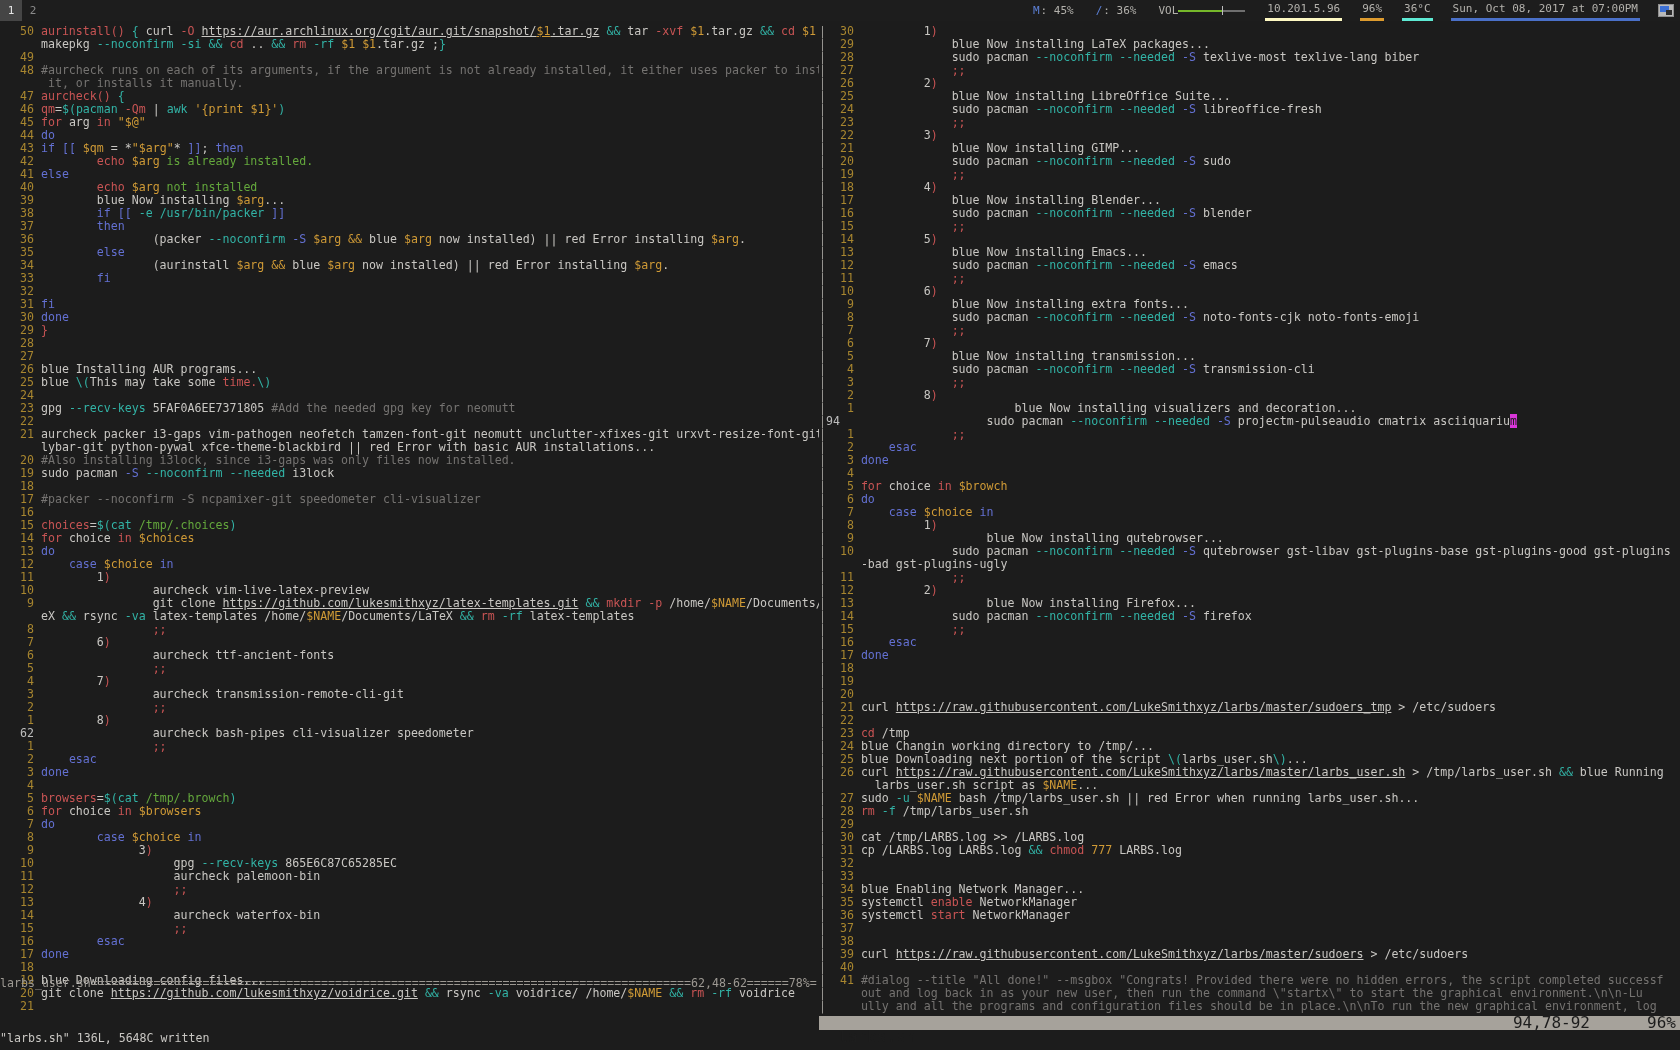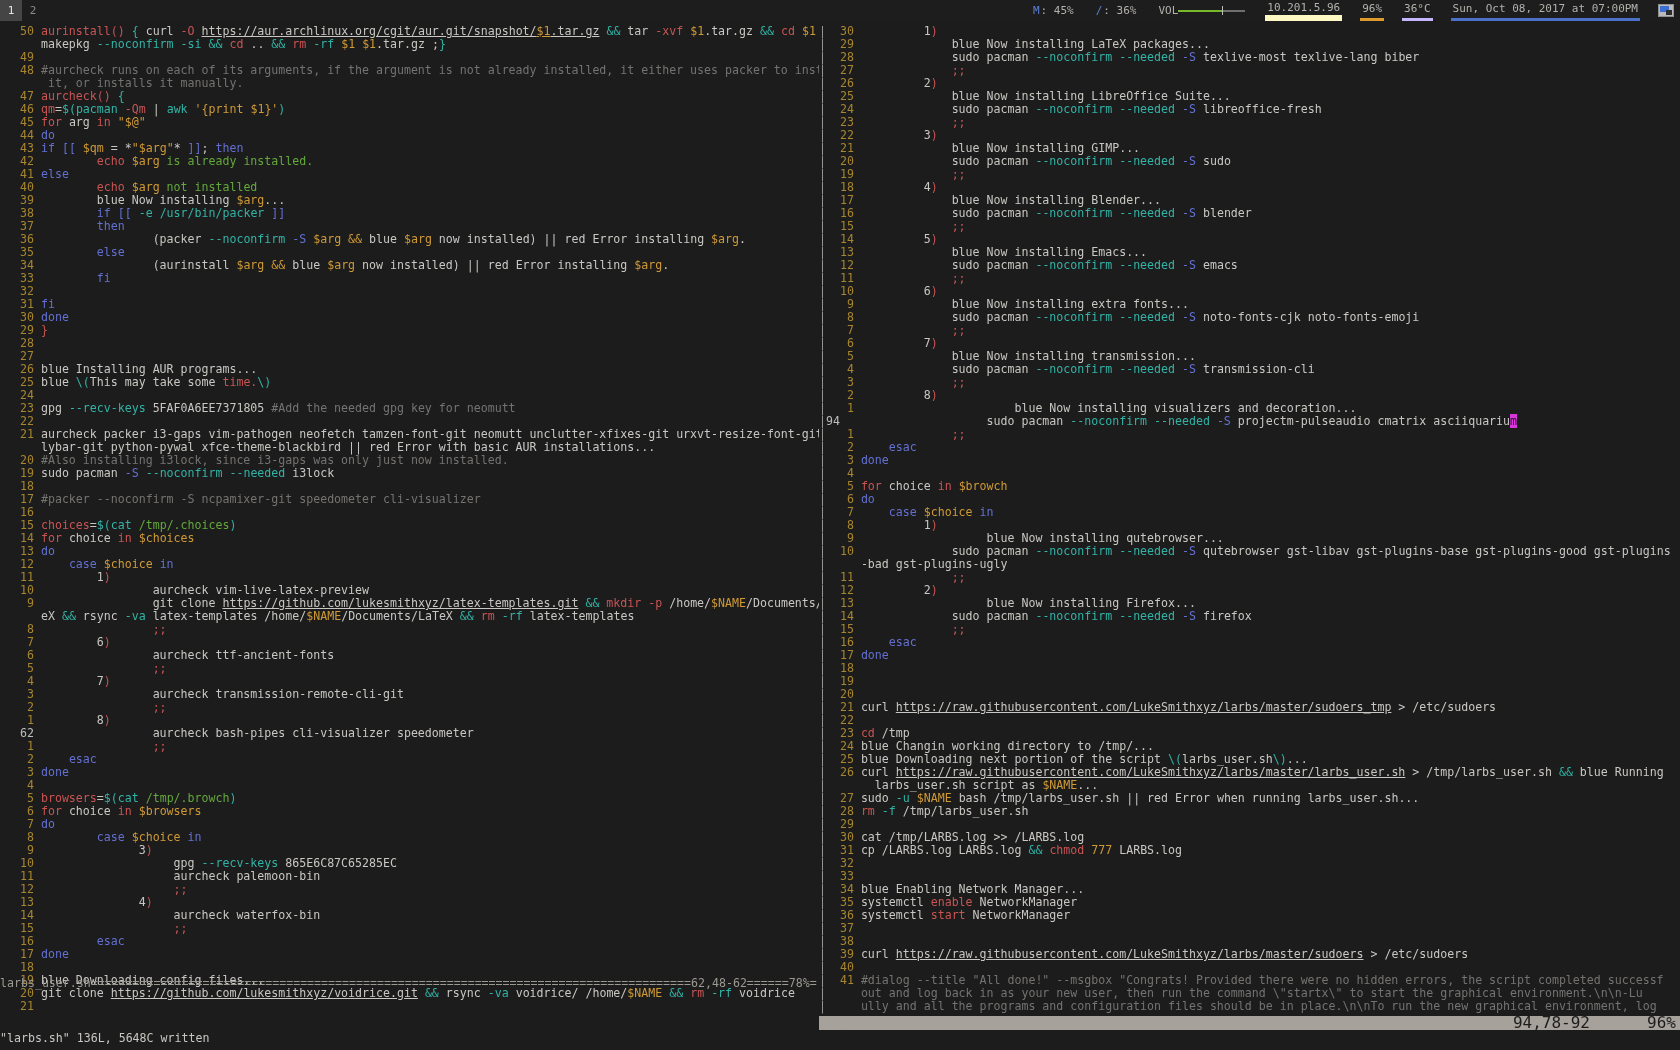--- a/index.html
+++ b/index.html
@@ -15,23 +15,23 @@
 
   
   .topbar{position:absolute;left:0;top:0;width:1680px;height:21px;background:var(--barbg);
           display:flex;align-items:stretch;font-size:11px;color:var(--barfg);}
   .ws{width:22px;text-align:center;line-height:21px;}
   .ws.active{background:#454545;color:#e6e6e6;}
   .ws.other{color:#8a8a8a;}
   .bar-right{margin-left:auto;display:flex;align-items:stretch;gap:18px;padding-right:6px;}
   .blk{display:flex;align-items:center;line-height:18px;height:21px;padding:0 2px;}
   .blk .lbl{color:var(--accent);margin-right:1px;}
-  .blk.u-green{border-bottom:6px solid #fef9c3;}
+  .blk.u-green{border-bottom:3px solid #fef9c3;}
   .blk.u-orange{border-bottom:3px solid #dd9b2e;}
-  .blk.u-red{border-bottom:3px solid #c4b5fd;}
+  .blk.u-red{border-bottom:3px solid #5eead4;}
   .blk.u-blue{border-bottom:3px solid #4a70c8;}
   .vol{display:flex;align-items:center;}
   .vol-line-on{width:44px;height:2px;background:#76b82a;}
   .vol-handle{width:1px;height:9px;background:#bdbdbd;}
   .vol-line-off{width:22px;height:2px;background:#6f6f6f;}
   .tray{width:16px;height:13px;border:1px solid #8f8f8f;background:#b9b9b9;
         position:relative;align-self:center;}
   .tray .scr{position:absolute;left:1px;top:1px;width:9px;height:6px;background:#3b6fd4;}
   .tray .nub{position:absolute;right:1px;bottom:1px;width:6px;height:5px;background:#2b2b2b;}
 
@@ -132,21 +132,21 @@
     <div class="row"><span class="lnum">29 </span><span class="s-rd">}</span></div>
     <div class="row"><span class="lnum">28 </span></div>
     <div class="row"><span class="lnum">27 </span></div>
     <div class="row"><span class="lnum">26 </span><span class="s-fg">blue Installing AUR programs...</span></div>
     <div class="row"><span class="lnum">25 </span><span class="s-fg">blue </span><span class="s-tl">\(</span><span class="s-fg">This may take some </span><span class="s-rd">time.</span><span class="s-tl">\)</span></div>
     <div class="row"><span class="lnum">24 </span></div>
     <div class="row"><span class="lnum">23 </span><span class="s-fg">gpg </span><span class="s-tl">--recv-keys</span><span class="s-fg"> 5FAF0A6EE7371805 </span><span class="s-cm">#Add the needed gpg key for neomutt</span></div>
     <div class="row"><span class="lnum">22 </span></div>
     <div class="row"><span class="lnum">21 </span><span class="s-fg">aurcheck packer i3-gaps vim-pathogen neofetch tamzen-font-git neomutt unclutter-xfixes-git urxvt-resize-font-git po</span></div>
     <div class="row"><span class="lnum">   </span><span class="s-fg">lybar-git python-pywal xfce-theme-blackbird || red Error with basic AUR installations...</span></div>
-    <div class="row"><span class="lnum">20 </span><span class="s-cm">#Also installing i3lock, since i3-gaps was only just now installed.</span></div>
+    <div class="row"><span class="lnum">20 </span><span class="s-cm">#Also installing i3lock, since i3-gaps was only files now installed.</span></div>
     <div class="row"><span class="lnum">19 </span><span class="s-fg">sudo pacman </span><span class="s-kw">-S</span><span class="s-fg"> </span><span class="s-tl">--noconfirm</span><span class="s-fg"> </span><span class="s-tl">--needed</span><span class="s-fg"> i3lock</span></div>
     <div class="row"><span class="lnum">18 </span></div>
     <div class="row"><span class="lnum">17 </span><span class="s-cm">#packer --noconfirm -S ncpamixer-git speedometer cli-visualizer</span></div>
     <div class="row"><span class="lnum">16 </span></div>
     <div class="row"><span class="lnum">15 </span><span class="s-rd">choices</span><span class="s-fg">=</span><span class="s-tl">$(</span><span class="s-tl">cat</span><span class="s-fg"> </span><span class="s-gr">/tmp/.choices</span><span class="s-tl">)</span></div>
     <div class="row"><span class="lnum">14 </span><span class="s-rd">for</span><span class="s-fg"> choice </span><span class="s-rd">in</span><span class="s-fg"> </span><span class="s-or">$choices</span></div>
     <div class="row"><span class="lnum">13 </span><span class="s-kw">do</span></div>
     <div class="row"><span class="lnum">12 </span><span class="s-fg">    </span><span class="s-kw">case</span><span class="s-fg"> </span><span class="s-or">$choice</span><span class="s-fg"> </span><span class="s-kw">in</span></div>
     <div class="row"><span class="lnum">11 </span><span class="s-fg">        1</span><span class="s-rd">)</span></div>
     <div class="row"><span class="lnum">10 </span><span class="s-fg">                aurcheck vim-live-latex-preview</span></div>

